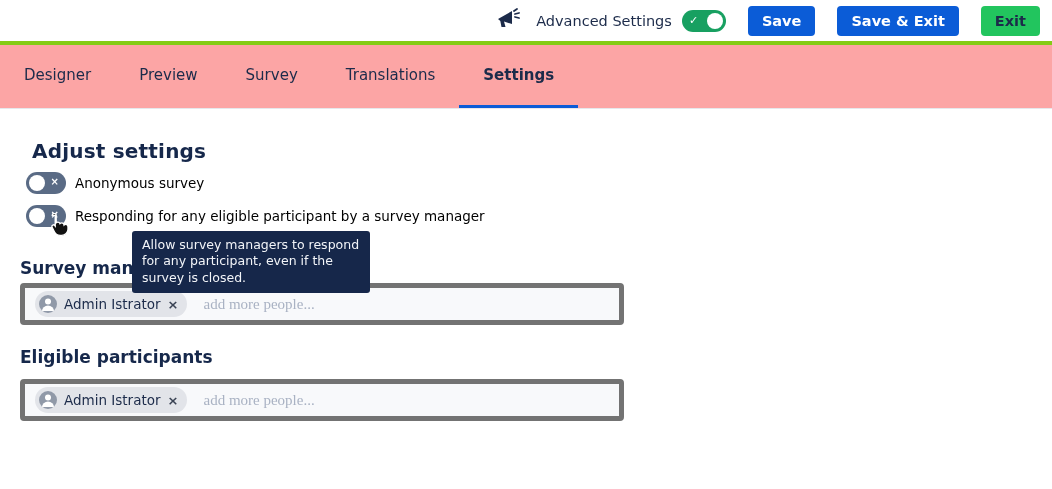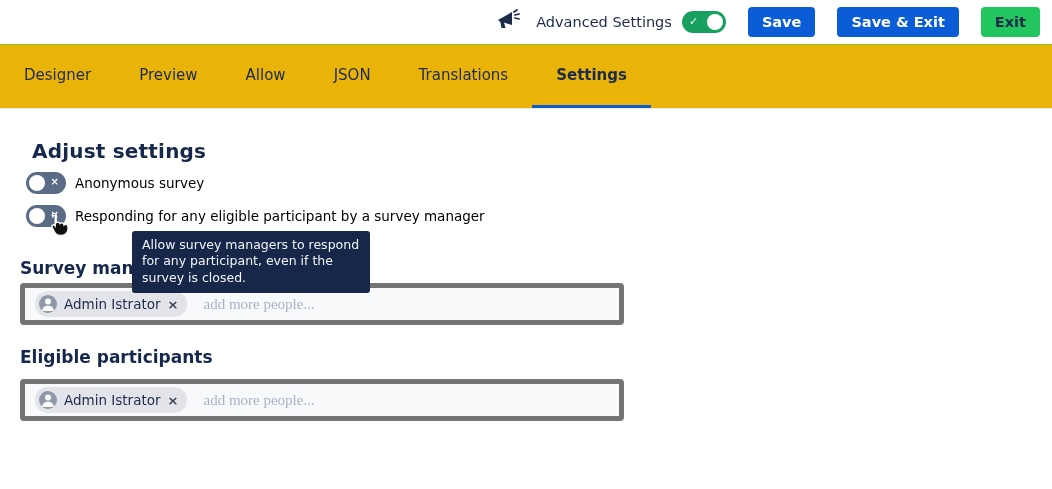--- a/index.html
+++ b/index.html
@@ -4,21 +4,21 @@
 <style>
   * { box-sizing: border-box; margin: 0; padding: 0; }
   html,body { width:1052px; height:489px; }
   body {
     font-family: "DejaVu Sans", "Liberation Sans", sans-serif;
     background:#ffffff; color:#1c2b4a; overflow:hidden; position:relative;
   }
   
   .topbar {
     height:45px; display:flex; align-items:center; justify-content:flex-end;
-    gap:0; padding-right:12px; background:#fff; border-bottom:1px solid #84cc16;
+    gap:0; padding-right:12px; background:#fff; border-bottom:4px solid #84cc16;
   }
   .megaphone { width:26px; height:26px; margin-right:14px; }
   .adv-label { font-size:14.5px; color:#1c2b4a; margin-right:10px; }
   .switch {
     width:44px; height:22px; border-radius:11px; position:relative;
     display:inline-flex; align-items:center; cursor:pointer; flex:none;
   }
   .switch.on  { background:#18a061; }
   .switch.off { background:#5a6b85; width:40px; }
   .switch .knob {
@@ -36,21 +36,21 @@
     border:none; border-radius:4px; font-size:14.5px; font-weight:bold;
     padding:6px 14px; height:30px; cursor:pointer;
     font-family:"DejaVu Sans","Liberation Sans",sans-serif;
   }
   .btn.primary { background:#0b5cd7; color:#ffffff; }
   .btn.light   { background:#22c55e; color:#1c2b4a; }
   .topbar .switch { margin-right:22px; }
   .topbar .btn + .btn { margin-left:22px;text-align:right; }
   
   .tabbar {
-    height:64px; display:flex; align-items:stretch; background:#eab308;
+    height:64px; display:flex; align-items:stretch; background:#fca5a5;
     border-bottom:1px solid #e6e8ec; padding-left:0;
   }
   .tab {
     display:flex; align-items:center; padding:0 24px; font-size:15px;
     color:#1c2b4a; cursor:pointer; border-bottom:3px solid transparent;
   }
   .tab.active { font-weight:bold; border-bottom-color:#0b5cd7; }
   
   .content { position:absolute; left:0; top:110px; width:1052px; height:379px; }
   .h1 {
@@ -107,22 +107,21 @@
     <span class="knob"></span>
   </span>
   <button class="btn primary">Save</button>
   <button class="btn primary">Save &amp; Exit</button>
   <button class="btn light">Exit</button>
 </div>
 
 <div class="tabbar">
   <div class="tab">Designer</div>
   <div class="tab">Preview</div>
-  <div class="tab">Allow</div>
-  <div class="tab">JSON</div>
+  <div class="tab">Survey</div>
   <div class="tab">Translations</div>
   <div class="tab active">Settings</div>
 </div>
 
 <div class="content">
 
   <div class="h1">Adjust settings</div>
 
   <div class="toggle-row row1">
     <span class="switch off">

